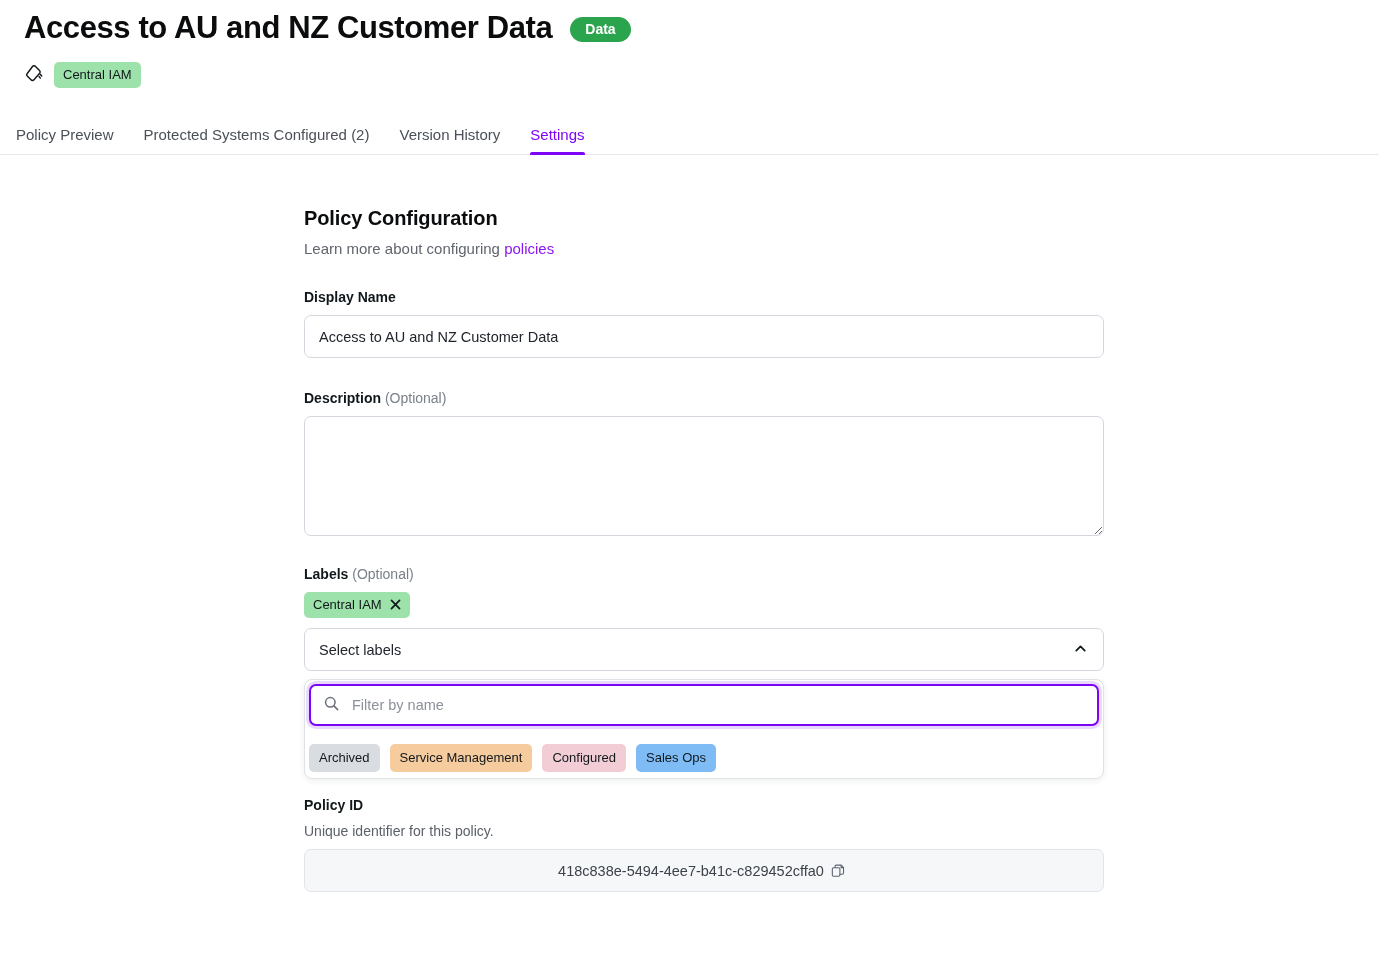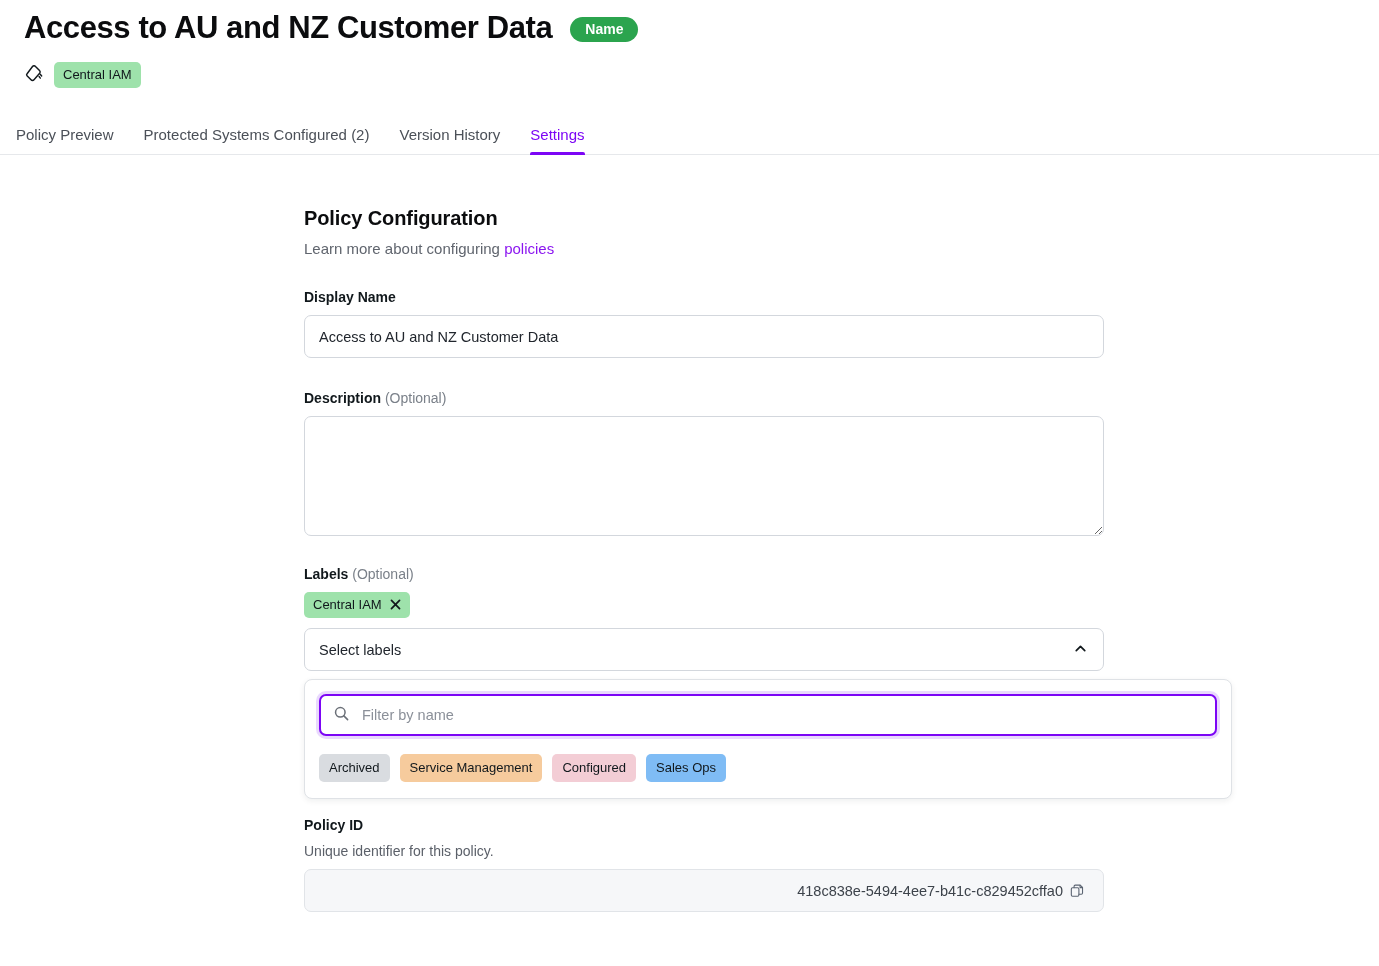--- a/index.html
+++ b/index.html
@@ -180,27 +180,27 @@
     display: flex;
     align-items: center;
     justify-content: space-between;
     padding: 0 14px;
     cursor: pointer;
     font-size: 14.5px;
     color: #21262d;
   }
 
   .dropdown-panel {
-    width: 928px;
+    width: 800px;
     margin-top: 8px;
     border: 1px solid #dfe2e6;
     border-radius: 8px;
     background: #ffffff;
     box-shadow: 0 2px 6px rgba(16,22,26,0.07);
-    padding: 14px;
+    padding: 4px;
   }
   .search-wrap {
     position: relative;
     height: 42px;
     border: 2px solid #7c05f5;
     border-radius: 7px;
     background: #ffffff;
     display: flex;
     align-items: center;
     padding: 0 12px;
@@ -240,41 +240,41 @@
   .policy-id-field { margin-top: 18px; }
   .helper-text { font-size: 14px; color: #5b6069; margin: 6px 0 10px; }
   .readonly-box {
     width: 800px;
     height: 43px;
     border: 1px solid #e1e4e8;
     border-radius: 7px;
     background: #f6f7f9;
     display: flex;
     align-items: center;
-    justify-content: flex-end;
+    justify-content: center;
     padding: 0 12px 0 14px;
     font-size: 14.5px;
     color: #3d434b;
   }
   .copy-btn {
     display: inline-flex;
     align-items: center;
     justify-content: center;
     width: 28px; height: 28px;
     cursor: pointer;
     background: none; border: none;
   }
 </style>
 </head>
 <body>
 
 <div class="page-header">
   <div class="title-row">
     <h1 class="page-title">Access to AU and NZ Customer Data</h1>
-    <span class="allow-badge">Name</span>
+    <span class="allow-badge">Data</span>
   </div>
   <div class="meta-row">
     <span class="tag-icon">
       <svg width="20" height="20" viewBox="0 0 24 24" fill="none" stroke="#11181c" stroke-width="1.7" stroke-linecap="round" stroke-linejoin="round">
         <path d="M3.5 13.2 L10.2 4.2 A2.4 2.4 0 0 1 13.8 4.1 L18.6 9.0 A2.4 2.4 0 0 1 18.5 12.6 L12.0 20.2 A2.4 2.4 0 0 1 8.4 20.2 L3.6 15.3 A1.6 1.6 0 0 1 3.5 13.2 Z"></path>
         <path d="M19.5 13.5 L21.2 15.6"></path>
         <path d="M18.1 16.2 L19.6 18.1"></path>
       </svg>
     </span>
     <span class="chip chip-green">Central IAM</span>

